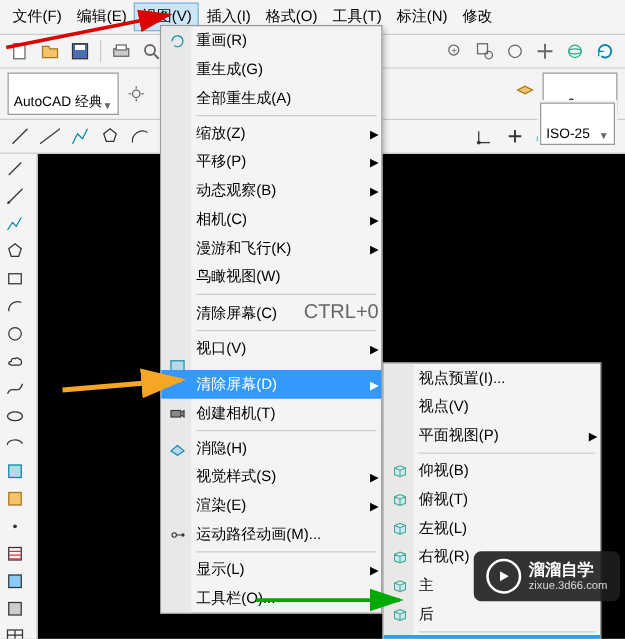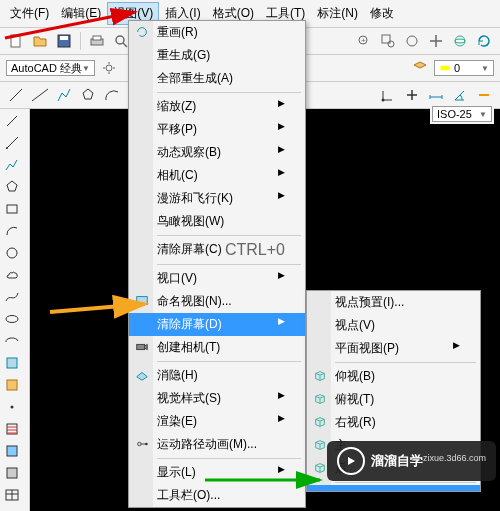--- a/index.html
+++ b/index.html
@@ -6,53 +6,53 @@
   body { font-family: "Microsoft YaHei", "SimSun", sans-serif; font-size: 12px; background: #f0f0f0; width: 500px; height: 511px; overflow: hidden; position: relative; }
   
   .menubar { background: #f4f4f4; border-bottom: 1px solid #ccc; display: flex; padding: 2px 4px; position: relative; z-index: 5; }
   .menuitem { padding: 3px 6px; cursor: pointer; }
   .menuitem.open { background: #cde6f7; border: 1px solid #7eb4da; padding: 2px 5px; }
   
   .toolbar { background: #f4f4f4; border-bottom: 1px solid #ccc; display: flex; padding: 3px 6px; gap: 4px; align-items: center; flex-wrap: wrap; position: relative; z-index: 3; }
   .tbtn { width: 20px; height: 20px; display: inline-flex; align-items: center; justify-content: center; border: 1px solid transparent; cursor: pointer; }
   .tbtn svg { width: 16px; height: 16px; }
   .sep { width: 1px; height: 18px; background: #ccc; margin: 0 2px; }
-  .combo { background: #fff; border: 1px solid #999; padding: 2px 4px; font-size: 11px; min-width: 80px; height: 16px; display: inline-flex; align-items: center; }
+  .combo { background: #fff; border: 1px solid #999; padding: 2px 4px; font-size: 11px; min-width: 80px; height: 34px; display: inline-flex; align-items: flex-end; }
   .combo.small { min-width: 60px; }
   .combo-arrow { margin-left: auto; font-size: 8px; color: #666; }
 
   .main { display: flex; height: 420px; position: relative; }
   .left-tools { width: 30px; background: #f4f4f4; border-right: 1px solid #ccc; display: flex; flex-direction: column; padding: 2px; gap: 2px; z-index: 2; }
   .canvas { flex: 1; background: #000; position: relative; }
 
   .dropdown { position: absolute; top: 20px; left: 128px; width: 178px; background: #f4f4f4; border: 1px solid #999; box-shadow: 2px 2px 5px rgba(0,0,0,0.3); z-index: 10; }
-  .dditem { display: flex; align-items: flex-start; padding: 3px 20px 3px 28px; position: relative; cursor: pointer; }
+  .dditem { display: flex; align-items: center; padding: 3px 2px 3px 28px; position: relative; cursor: pointer; }
   .dditem.hl { background: #3399ff; color: #fff; }
   .dditem .icon { position: absolute; left: 4px; width: 18px; height: 16px; display: flex; align-items: center; justify-content: center; }
   .dditem .icon svg { width: 14px; height: 14px; }
   .dditem .arrow { margin-left: auto; font-size: 9px; }
   .dditem .shortcut { margin-left: auto; color: #666; font-size: 16px; }
   .ddsep { height: 1px; background: #ccc; margin: 2px 4px 2px 28px; }
   .leftstripe { position: absolute; left: 0; top: 0; bottom: 0; width: 24px; background: #e8e8e8; }
 
   .submenu { position: absolute; top: 290px; left: 306px; width: 175px; background: #f4f4f4; border: 1px solid #999; box-shadow: 2px 2px 5px rgba(0,0,0,0.3); z-index: 11; }
 
   .half-cut { white-space: nowrap; overflow: hidden; }
   
   .arrow-red { position: absolute; z-index: 20; }
   .arrow-yellow { position: absolute; z-index: 20; }
   .arrow-green { position: absolute; z-index: 20; }
 
   .watermark { position: absolute; right: 4px; bottom: 30px; z-index: 30; background: rgba(30,30,30,0.9); border-radius: 6px; padding: 6px 10px; display: flex; align-items: center; gap: 6px; color: #fff; }
   .play-icon { width: 28px; height: 28px; border: 2px solid #fff; border-radius: 50%; display: flex; align-items: center; justify-content: center; }
-  .wm-text { display: flex; flex-direction: row; line-height: 1.2; }
+  .wm-text { display: flex; flex-direction: column; line-height: 1.2; }
   .wm-title { font-size: 13px; font-weight: bold; }
   .wm-url { font-size: 9px; opacity: 0.8; }
 
-  .right-combo { position: absolute; right: 6px; top: 104px; z-index: 4; display: flex; gap: 2px; align-items: center; background: #f4f4f4; padding: 2px; }
+  .right-combo { position: absolute; right: 6px; top: 80px; z-index: 4; display: flex; gap: 2px; align-items: center; background: #f4f4f4; padding: 2px; }
 </style>
 </head>
 <body>
 
 <div class="menubar">
   <div class="menuitem">文件(F)</div>
   <div class="menuitem">编辑(E)</div>
   <div class="menuitem open">视图(V)</div>
   <div class="menuitem">插入(I)</div>
   <div class="menuitem">格式(O)</div>
@@ -371,21 +371,20 @@
   <div class="dditem">
       <span>视口(V)</span>
       <span class="arrow">▶</span>
     </div>
   <div class="dditem">
       <span class="icon">
         <svg viewBox="0 0 16 16">
           <rect x="2" y="3" width="12" height="9" fill="#b8d8e8" stroke="#08a"></rect>
         </svg>
       </span>
-      <span>命名视图(N)...</span>
     </div>
   <div class="dditem hl">
       <span>清除屏幕(D)</span>
       <span class="arrow">▶</span>
     </div>
   <div class="dditem">
       <span class="icon">
         <svg viewBox="0 0 16 16">
           <rect x="2" y="5" width="9" height="6" fill="#888" stroke="#333"></rect>
           <path d="M11 7 l3 -2 v6 l-3 -2" fill="#888" stroke="#333"></path>
@@ -451,20 +450,28 @@
       </span>
       <span>仰视(B)</span>
     </div>
   <div class="dditem">
       <span class="icon">
         <svg viewBox="0 0 16 16">
           <path d="M3 5 l5 -2 l5 2 v6 l-5 2 l-5 -2 z M3 5 l5 2 l5 -2 M8 7 v6" fill="#cfe8f5" stroke="#4a8"></path>
         </svg>
       </span>
       <span>俯视(T)</span>
+    </div>
+  <div class="dditem">
+      <span class="icon">
+        <svg viewBox="0 0 16 16">
+          <path d="M3 5 l5 -2 l5 2 v6 l-5 2 l-5 -2 z M3 5 l5 2 l5 -2 M8 7 v6" fill="#cfe8f5" stroke="#4a8"></path>
+        </svg>
+      </span>
+      <span>左视(L)</span>
     </div>
   <div class="dditem">
       <span class="icon">
         <svg viewBox="0 0 16 16">
           <path d="M3 5 l5 -2 l5 2 v6 l-5 2 l-5 -2 z M3 5 l5 2 l5 -2 M8 7 v6" fill="#cfe8f5" stroke="#4a8"></path>
         </svg>
       </span>
       <span>右视(R)</span>
     </div>
   <div class="dditem half-cut">

